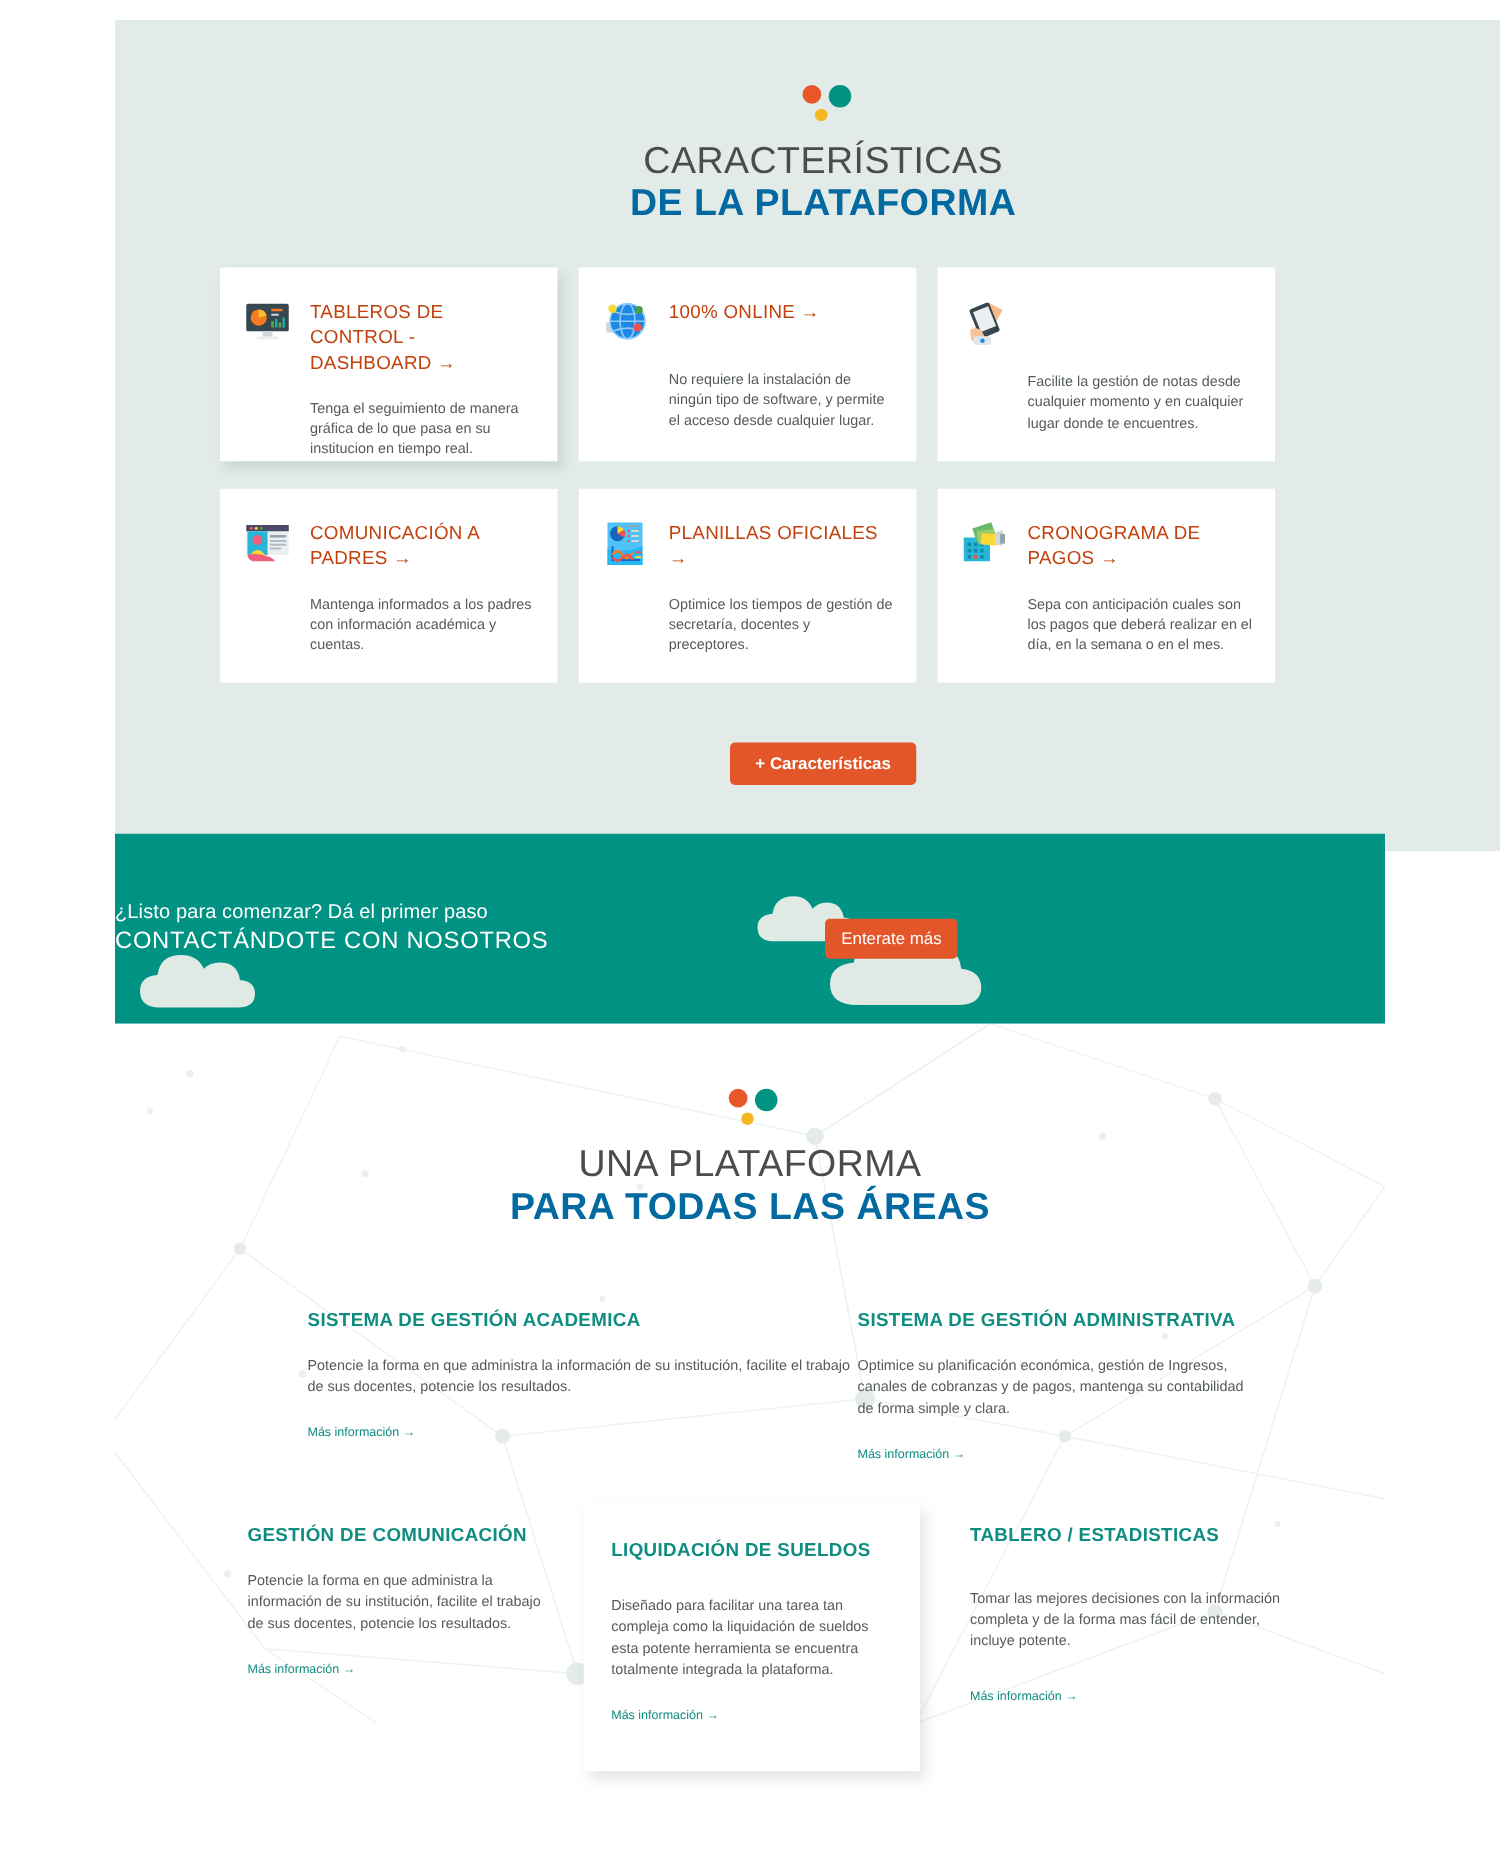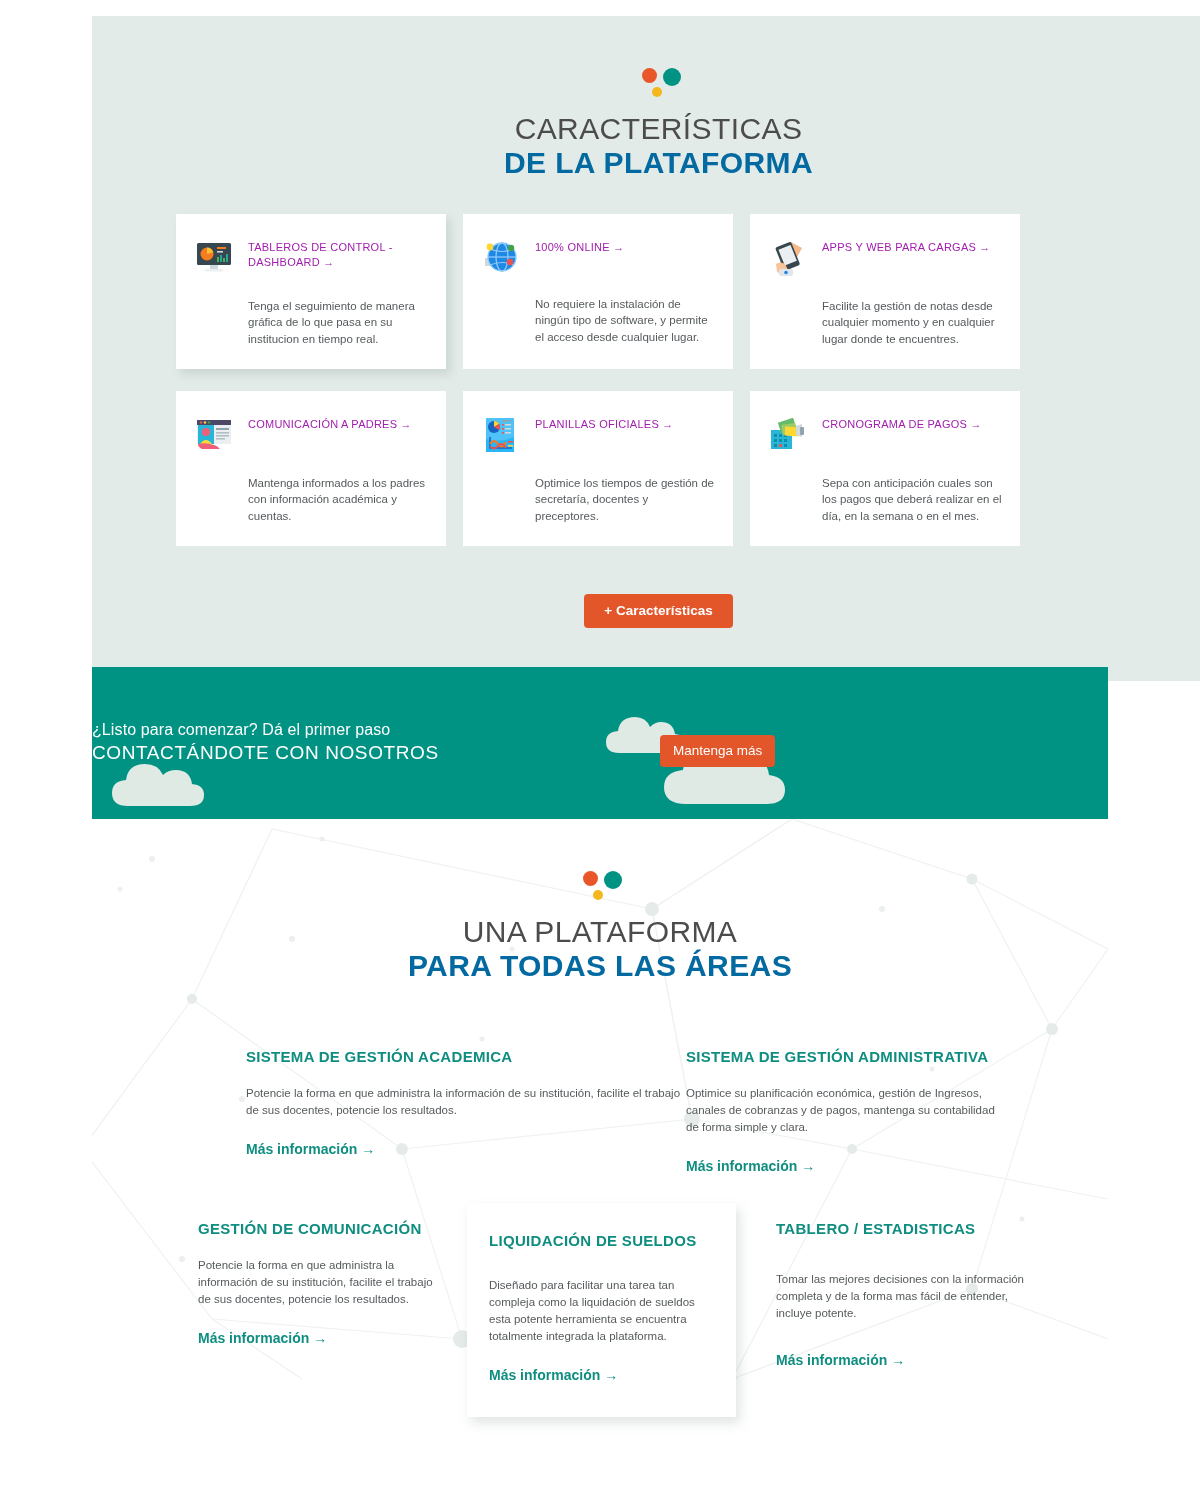--- a/index.html
+++ b/index.html
@@ -71,22 +71,22 @@
     height: 155px;
     padding: 22px 18px 0 16px;
     position: relative;
   }
   .feature-card.shadowed {
     box-shadow: 4px 5px 9px rgba(90,110,105,0.18);
   }
   .fc-head { display: flex; align-items: flex-start; gap: 12px; }
   .fc-icon { width: 44px; height: 44px; flex: 0 0 44px; position: relative; }
   .fc-title {
-    color: #a21caf;
-    font-size: 11px;
+    color: #c2410c;
+    font-size: 15px;
     line-height: 1.35;
     letter-spacing: 0.25px;
     padding-top: 4px;
   }
   .fc-desc {
     color: #555a5c;
     font-size: 11.5px;
     line-height: 1.42;
     margin-top: 18px;
     margin-left: 56px;
@@ -178,22 +178,22 @@
   }
   .area-desc {
     color: #555a5c;
     font-size: 11.5px;
     line-height: 1.48;
   }
   .area-link {
     display: inline-block;
     margin-top: 22px;
     color: #0f8d80;
-    font-size: 14px;
-    font-weight: 700;
+    font-size: 10px;
+    font-weight: 400;
     text-decoration: none;
     cursor: pointer;
   }
 
   .areas-row-bottom {
     position: absolute;
     left: 0;
     top: 400px;
     width: 1016px;
   }
@@ -294,21 +294,20 @@
           <span class="fc-icon">
             <svg width="44" height="44" viewBox="0 0 44 44">
               <path d="M12 30 L25 6 L36 12 L23 36 Z" fill="#f6b98a"></path>
               <rect x="13" y="8" width="17" height="25" rx="2" transform="rotate(-22 21 20)" fill="#37474f"></rect>
               <rect x="15" y="11" width="13" height="17" transform="rotate(-22 21 19)" fill="#eceff1"></rect>
               <path d="M10 28 q4 -3 9 0 l4 8 q-6 4 -12 0 z" fill="#f8c49a"></path>
               <rect x="13" y="33" width="14" height="7" rx="2" fill="#e0e6e9"></rect>
               <circle cx="20" cy="36.5" r="1.8" fill="#1e88e5"></circle>
             </svg>
           </span>
-          <span class="fc-title">APPS Y WEB PARA CARGAS →</span>
         </div>
         <p class="fc-desc">Facilite la gestión de notas desde cualquier momento y en cualquier lugar donde te encuentres.</p>
       </div>
 
       <div class="feature-card">
         <div class="fc-head">
           <span class="fc-icon">
             <svg width="44" height="44" viewBox="0 0 44 44">
               <rect x="5" y="7" width="34" height="24" fill="#eceff1"></rect>
               <rect x="5" y="7" width="34" height="5" fill="#4a4a68"></rect>
@@ -412,21 +411,21 @@
       <svg width="180" height="84" viewBox="0 0 180 84">
         <path d="M24 82 q-22 0 -22 -17 q0 -15 19 -17 q3 -21 25 -21 q17 0 23 15 q7 -7 17 -7 q19 0 21 18 q16 2 16 15 q0 14 -19 14 z" fill="#dfeae5"></path>
       </svg>
     </span>
 
     <div class="cta-text">
       <span class="l1">¿Listo para comenzar? Dá el primer paso</span>
       <span class="l2">CONTACTÁNDOTE CON NOSOTROS</span>
     </div>
 
-    <button class="cta-btn">Mantenga más</button>
+    <button class="cta-btn">Enterate más</button>
   </section>
 
   <section class="areas-section">
 
     <svg class="net-bg" viewBox="0 0 1016 560">
       <g stroke="#eef2f0" stroke-width="1.2" fill="none">
         <path d="M180 10 L100 180 L310 330 L600 300 L560 90 L180 10 Z"></path>
         <path d="M560 90 L700 0 L880 60 L960 210 L760 330 L600 300"></path>
         <path d="M310 330 L370 520 L640 560 L760 330"></path>
         <path d="M100 180 L-10 330 L120 500 L370 520"></path>

